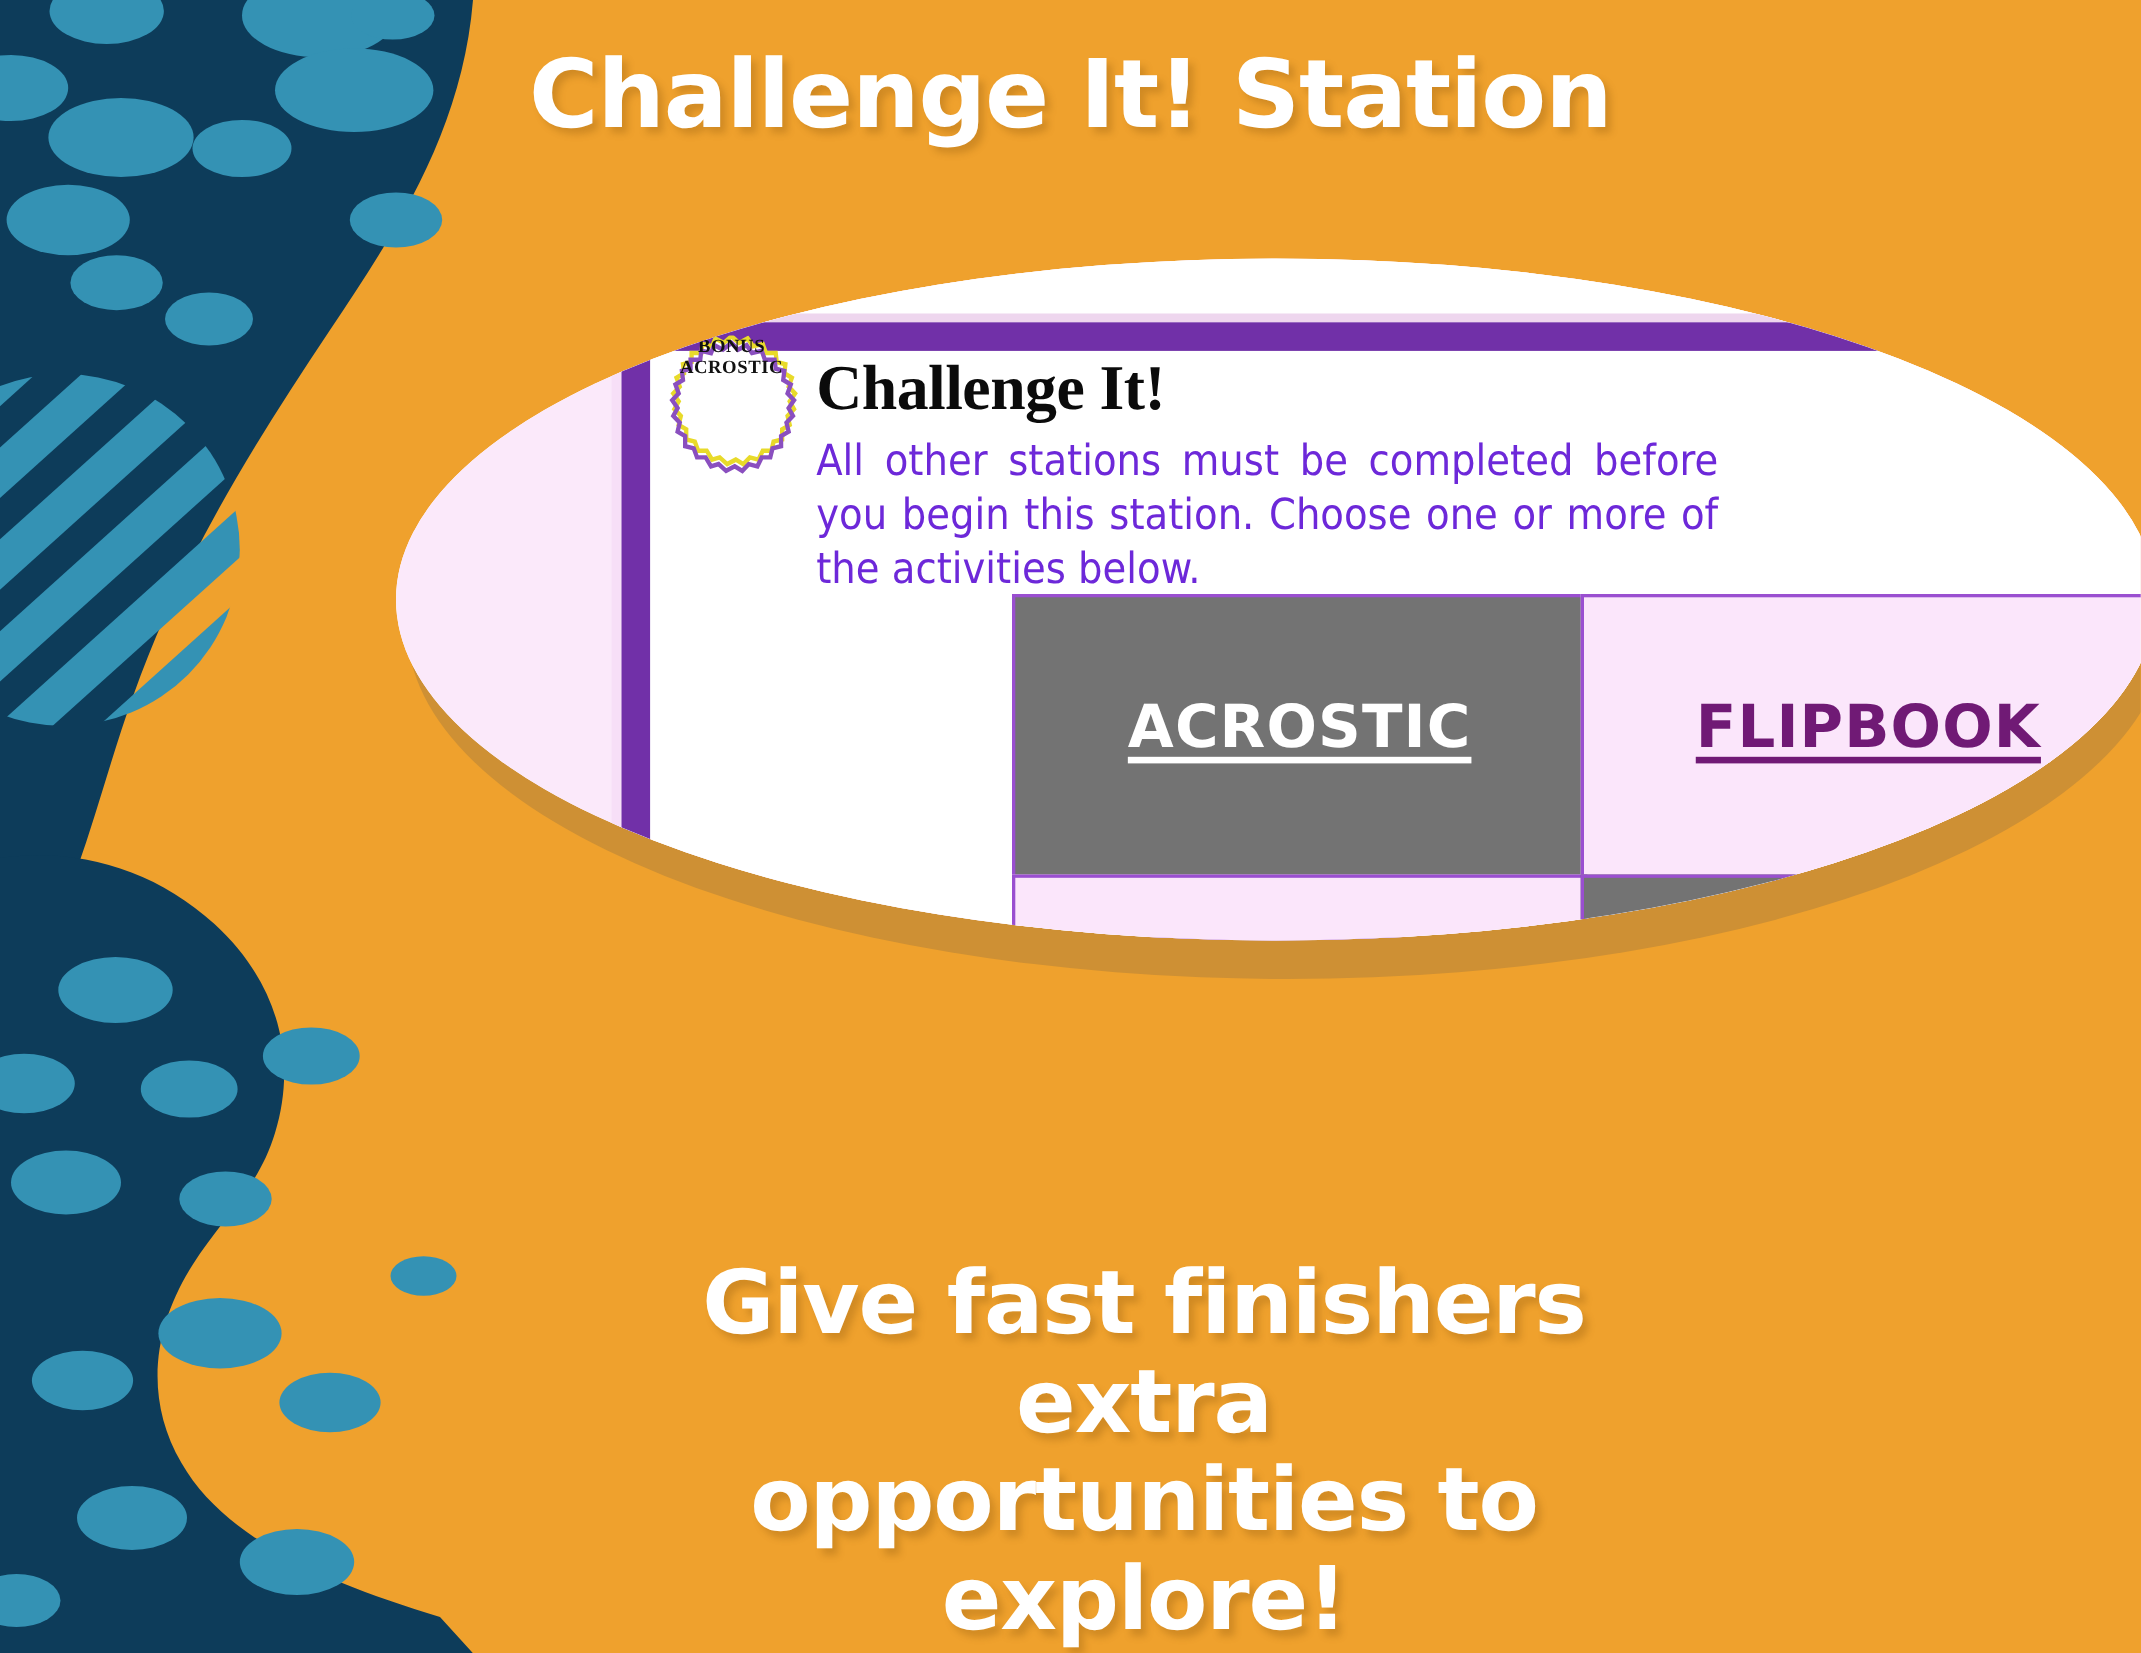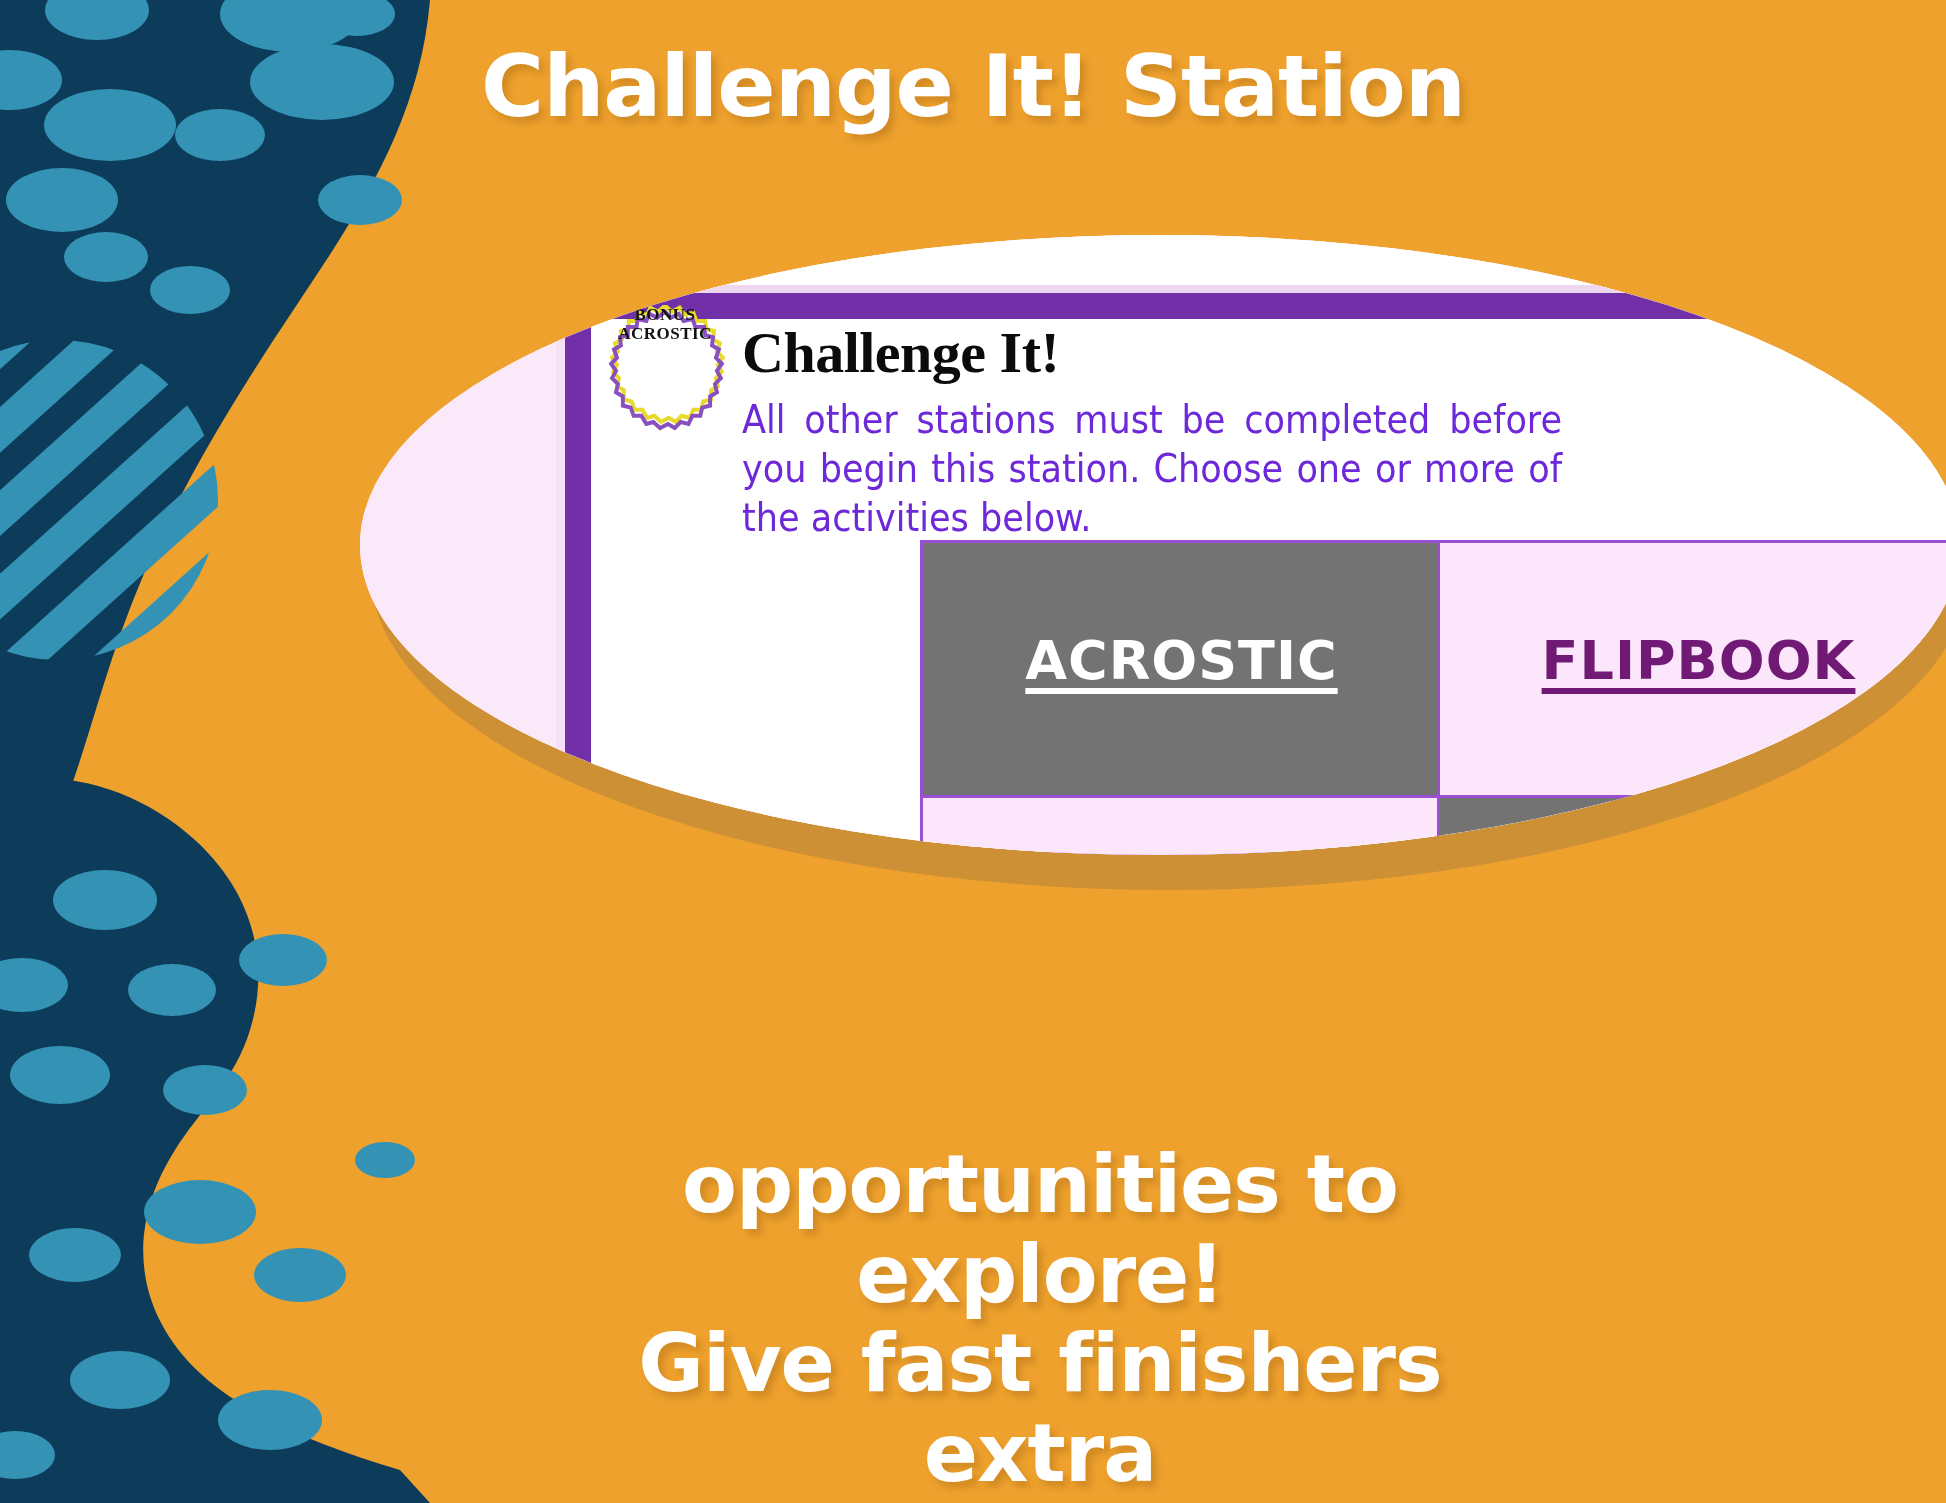--- a/index.html
+++ b/index.html
@@ -221,17 +221,17 @@
         <span class="cell-label purple"></span>
       </div>
       <div class="cell fill">
         <span class="cell-label white"></span>
       </div>
     </div>
 
   </div>
 
   <div class="subline">
+    <div>Give fast finishers extra</div>
     <div>opportunities to explore!</div>
-    <div>Give fast finishers extra</div>
   </div>
 
 </div>
 
 </body></html>

